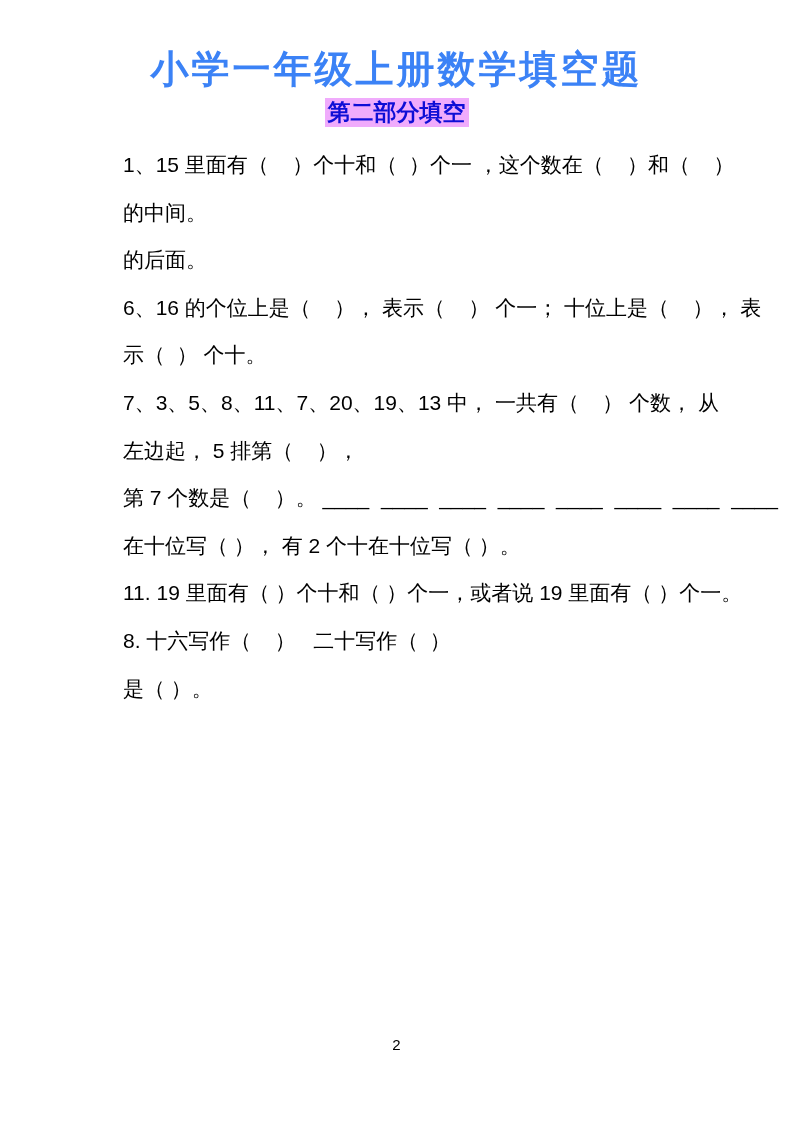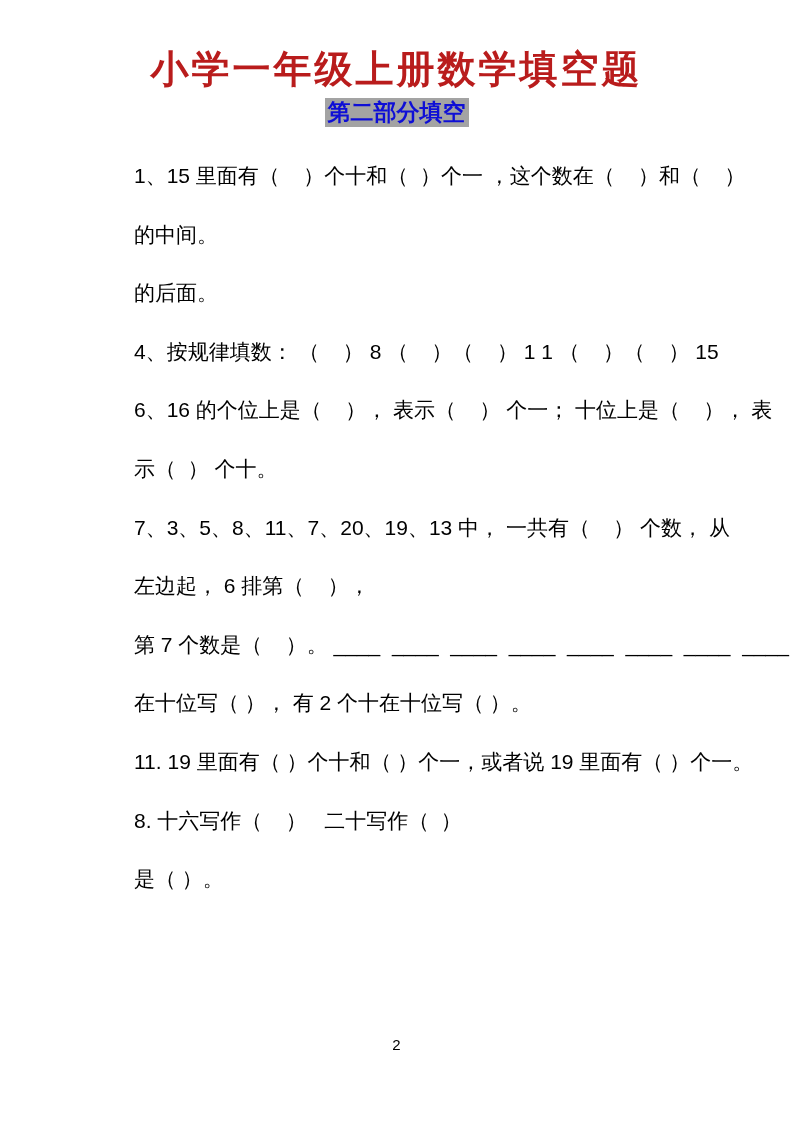--- a/index.html
+++ b/index.html
@@ -14,47 +14,47 @@
   .page {
     position: absolute; inset: 0;
   }
   .doc-title {
     position: absolute;
     top: 44px; left: 0; width: 100%;
     text-align: center;
     font-family: "Liberation Serif", serif;
     font-size: 38px;
     font-weight: bold;
-    color: #b91c1c;
+    color: #3b82f6;
     letter-spacing: 3px;
     white-space: pre;
   }
   .section-heading-wrap {
     position: absolute;
     top: 98px; left: 0; width: 100%;
     text-align: center;
   }
   .section-heading {
     display: inline-block;
-    background: #a3a3a3;
+    background: #f0abfc;
     color: #0e0ed6;
     font-size: 23px;
     font-weight: bold;
     line-height: 29px;
     padding: 0 3px;
     white-space: pre;
   }
   .body-lines {
     position: absolute;
     top: 148px;
     left: 118px;
     right: 40px;
   }
   .line {
-    margin: 16px;
+    margin: 5px;
     height: 42.6px;
     font-size: 21px;
     line-height: 24px;
     white-space: pre;
     color: #000000;
   }
   .page-number {
     position: absolute;
     top: 1036px; left: 0; width: 100%;
     text-align: center;
@@ -70,25 +70,24 @@
   <div class="doc-title">小学一年级上册数学填空题</div>
 
   <div class="section-heading-wrap">
     <span class="section-heading">第二部分填空</span>
   </div>
 
   <div class="body-lines">
     <p class="line">1、15 里面有（    ）个十和（  ）个一 ，这个数在（    ）和（    ）</p>
     <p class="line">的中间。</p>
     <p class="line">的后面。</p>
-    <p class="line">4、按规律填数： （    ） 8 （    ）（    ） 1 1 （    ）（    ） 15</p>
     <p class="line">6、16 的个位上是（    ）， 表示（    ） 个一； 十位上是（    ）， 表</p>
     <p class="line">示（  ） 个十。</p>
     <p class="line">7、3、5、8、11、7、20、19、13 中， 一共有（    ） 个数， 从</p>
-    <p class="line">左边起， 6 排第（    ），</p>
+    <p class="line">左边起， 5 排第（    ），</p>
     <p class="line">第 7 个数是（    ）。 ____  ____  ____  ____  ____  ____  ____  ____</p>
     <p class="line">在十位写（ ）， 有 2 个十在十位写（ ）。</p>
     <p class="line">11. 19 里面有（ ）个十和（ ）个一，或者说 19 里面有（ ）个一。</p>
     <p class="line">8. 十六写作（    ）   二十写作（  ）</p>
     <p class="line">是（ ）。</p>
   </div>
 
   <div class="page-number">2</div>
 
 </div>

